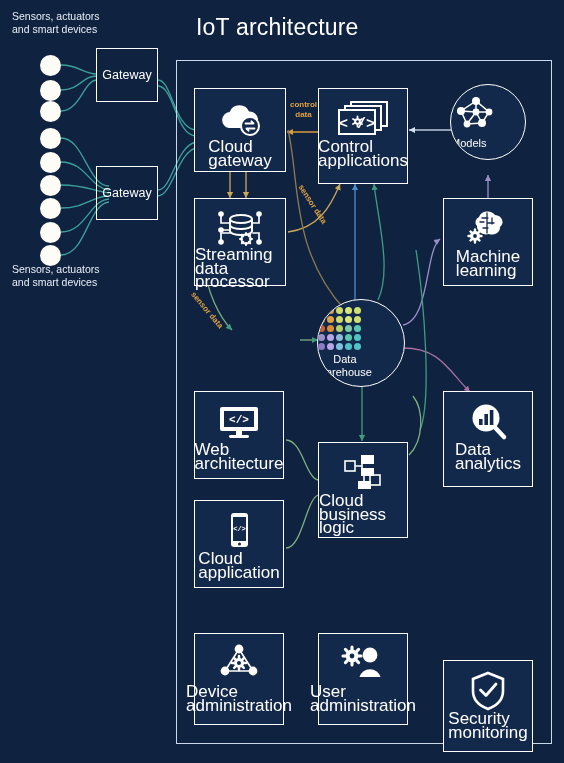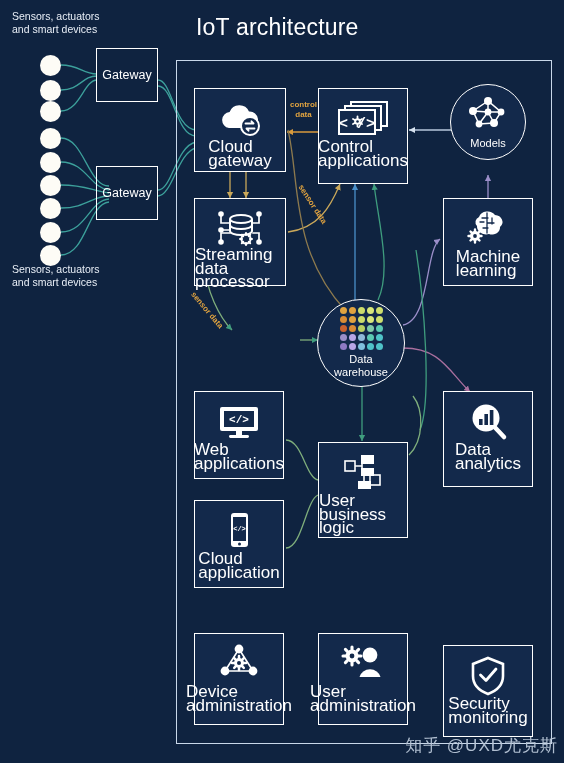--- a/index.html
+++ b/index.html
@@ -85,21 +85,21 @@
     display:flex;align-items:center;justify-content:center;
     height:42px;
   }
   
   .circle-node{
     position:absolute;
     border-radius:50%;
     border:1.8px solid #ffffff;
     background:#13294b;
     display:flex;flex-direction:column;
-    align-items:center;justify-content:center;
+    align-items:flex-start;justify-content:center;
     overflow:hidden;
   }
   .circle-node .label{
     font-size:11px;line-height:13.5px;text-align:center;
     color:#fff;white-space:pre-line;position:relative;z-index:3;
   }
   
   .dotfield{position:absolute;left:0;top:0;width:100%;height:100%;z-index:1;}
   .dotfield i{position:absolute;border-radius:50%;display:block;}
   
@@ -375,21 +375,21 @@
     <span class="glyph">
       <svg width="48" height="38" viewBox="0 0 48 38">
         <rect x="5" y="4" width="38" height="24" rx="2" fill="#ffffff"></rect>
         <rect x="9" y="8" width="30" height="16" fill="#13294b"></rect>
         <text x="24" y="20" font-size="11" font-weight="bold" font-family="Liberation Mono, monospace" fill="#ffffff" text-anchor="middle">&lt;/&gt;</text>
         <rect x="21" y="28" width="6" height="5" fill="#ffffff"></rect>
         <rect x="14" y="32" width="20" height="3" rx="1.4" fill="#ffffff"></rect>
       </svg>
     </span>
     <span class="label">Web
-applications</span>
+architecture</span>
   </div>
 
   <div class="node" style="left:194px;top:500px;width:90px;height:88px">
     <span class="glyph">
       <svg width="34" height="40" viewBox="0 0 34 40">
         <rect x="9" y="2" width="17" height="34" rx="3" fill="#ffffff"></rect>
         <rect x="11" y="6" width="13" height="24" fill="#13294b"></rect>
         <text x="17.5" y="20" font-size="7" font-weight="bold" font-family="Liberation Mono, monospace" fill="#ffffff" text-anchor="middle">&lt;/&gt;</text>
         <circle cx="17.5" cy="33" r="1.5" fill="#13294b"></circle>
       </svg>
@@ -404,21 +404,21 @@
         <g stroke="#ffffff" stroke-width="1.6" fill="none">
           <rect x="6" y="9" width="10" height="10"></rect>
           <rect x="31" y="23" width="10" height="10"></rect>
           <path d="M16,14 h7 v-6 M16,14 h7 v6 M25,26 v-6 h6 M25,26 h0 v6 h6"></path>
         </g>
         <rect x="22" y="3" width="13" height="9" fill="#ffffff"></rect>
         <rect x="22" y="16" width="13" height="8" fill="#ffffff"></rect>
         <rect x="19" y="29" width="13" height="8" fill="#ffffff"></rect>
       </svg>
     </span>
-    <span class="label">User business
+    <span class="label">Cloud business
 logic</span>
   </div>
 
   <div class="node" style="left:443px;top:391px;width:90px;height:96px">
     <span class="glyph">
       <svg width="44" height="42" viewBox="0 0 44 42">
         <circle cx="20" cy="17" r="13.5" fill="#ffffff"></circle>
         <g fill="#13294b">
           <rect x="13" y="18" width="3.6" height="6"></rect>
           <rect x="18.4" y="13" width="3.6" height="11"></rect>
@@ -460,33 +460,32 @@
           <path d="M13,3 v2.6 M13,18.4 v2.6 M4,12 h2.6 M19.4,12 h2.6 M6.4,5.4 l1.9,1.9 M17.7,16.7 l1.9,1.9 M19.6,5.4 l-1.9,1.9 M8.3,16.7 l-1.9,1.9"></path>
         </g>
         <circle cx="31" cy="11" r="7.4" fill="#ffffff"></circle>
         <path d="M20.5,33 a10.8,10 0 0,1 21,0 z" fill="#ffffff"></path>
       </svg>
     </span>
     <span class="label">User
 administration</span>
   </div>
 
-  <div class="node" style="left:443px;top:645px;width:90px;height:92px">
+  <div class="node" style="left:443px;top:660px;width:90px;height:92px">
     <span class="glyph">
       <svg width="40" height="42" viewBox="0 0 40 42">
         <path d="M20,3 L35,9 v12 c0,9 -7,15 -15,18 c-8,-3 -15,-9 -15,-18 V9 z" fill="none" stroke="#ffffff" stroke-width="2.6"></path>
         <path d="M12.5,20 l5.5,5.5 L28,14" fill="none" stroke="#ffffff" stroke-width="2.8" stroke-linecap="round" stroke-linejoin="round"></path>
       </svg>
     </span>
     <span class="label">Security
 monitoring</span>
   </div>
 
   <div class="flowlabel" style="left:287px;top:100px;width:33px">control
 data</div>
 
   <div class="flowlabel rot1" style="left:304px;top:183px;width:46px;text-align:left">sensor data</div>
 
   <div class="flowlabel rot2" style="left:196px;top:290px;width:46px;text-align:left">sensor data</div>
 
-  <div class="watermark">知乎 @UXD尤克斯</div>
 
 </div>
 
 </body></html>

